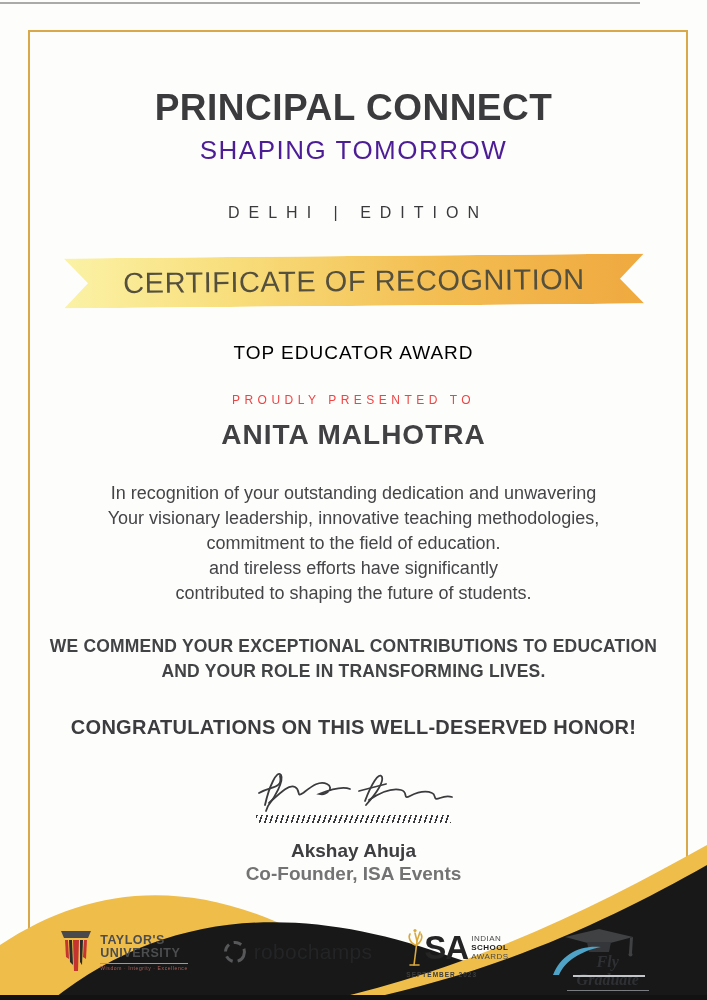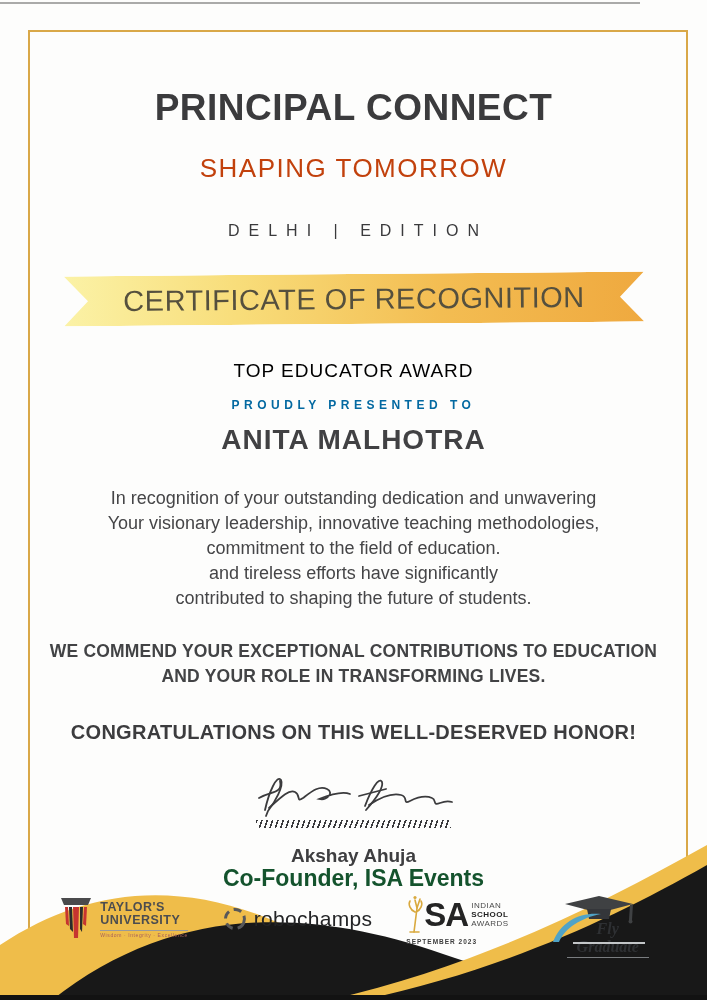--- a/index.html
+++ b/index.html
@@ -15,50 +15,50 @@
     position:absolute;left:28px;right:19px;top:30px;bottom:0;
     border:2px solid #d9a848;border-bottom:none;z-index:1;
   }
   .content{position:absolute;inset:0;z-index:3;text-align:center;padding-top:86px;}
   .title{
     font-size:37px;line-height:44px;font-weight:900;letter-spacing:.5px;
     color:#3b3b3d;
   }
   .subtitle{
     font-size:26px;line-height:32px;font-weight:500;letter-spacing:1.5px;
-    color:#c2410c;margin-top:22px;
+    color:#4c1d95;margin-top:4px;
   }
   .edition{
     font-size:16px;line-height:30px;font-weight:400;letter-spacing:9px;
     color:#3a3a3c;margin-top:32px;text-indent:9px;
   }
   .ribbon{
     position:relative;width:580px;height:50px;margin:28px auto 0;
     background:linear-gradient(90deg,#fbf2a6 0%,#f8dd7a 30%,#f3bd52 65%,#efa93f 100%);
     clip-path:polygon(0 0,100% 0,calc(100% - 24px) 50%,100% 100%,0 100%,24px 50%);
     transform:rotate(-.5deg);
     display:flex;align-items:center;justify-content:center;
   }
   .ribbon-label{font-size:29px;letter-spacing:.5px;color:#55503e;font-weight:400;}
   .award{font-size:19px;letter-spacing:1px;color:#000000;margin-top:36px;}
-  .presented{font-size:12px;font-weight:700;letter-spacing:4.5px;color:#0369a1;margin-top:16px;}
+  .presented{font-size:12px;font-weight:400;letter-spacing:4.5px;color:#ef4444;margin-top:29px;}
   .recipient{font-size:28px;font-weight:900;letter-spacing:1px;color:#414143;margin-top:12px;}
   .body-par{margin-top:30px;font-size:18px;line-height:25px;color:#454547;}
   .commend{margin-top:28px;font-size:17.5px;line-height:25px;font-weight:700;color:#424345;letter-spacing:.2px;}
   .congrats{margin-top:32px;font-size:20px;font-weight:800;color:#3c3c3e;letter-spacing:.3px;}
   .sign-block{margin-top:22px;}
   .sig-scribble{display:block;margin:0 auto;}
   .sig-hatch{
     width:195px;height:8px;margin:2px auto 0;
     background:repeating-linear-gradient(110deg,#3a3a3c 0 1.6px,transparent 1.6px 5px);
   }
   .sig-name{font-size:19px;font-weight:700;color:#3e3e40;margin-top:16px;line-height:23px;}
-  .sig-role{font-size:23px;font-weight:700;color:#14532d;line-height:23px;}
+  .sig-role{font-size:19px;font-weight:700;color:#737373;line-height:23px;}
   .logos{
-    display:flex;align-items:center;justify-content:center;gap:34px;
+    margin-top:38px;display:flex;align-items:center;justify-content:center;gap:34px;
   }
   .logo{display:flex;align-items:center;gap:6px;}
   
   .taylors-text{text-align:left;}
   .taylors-name{font-size:12.5px;font-weight:700;line-height:13.5px;color:#4c4d4f;letter-spacing:.5px;}
   .taylors-sep{height:1px;background:#9a9a9a;margin:2px 0 1px;}
   .taylors-tagline{font-size:5px;color:#a8605a;letter-spacing:.6px;}
   
   .robochamps-label{font-size:21px;font-weight:400;color:#232426;letter-spacing:.3px;}
   

